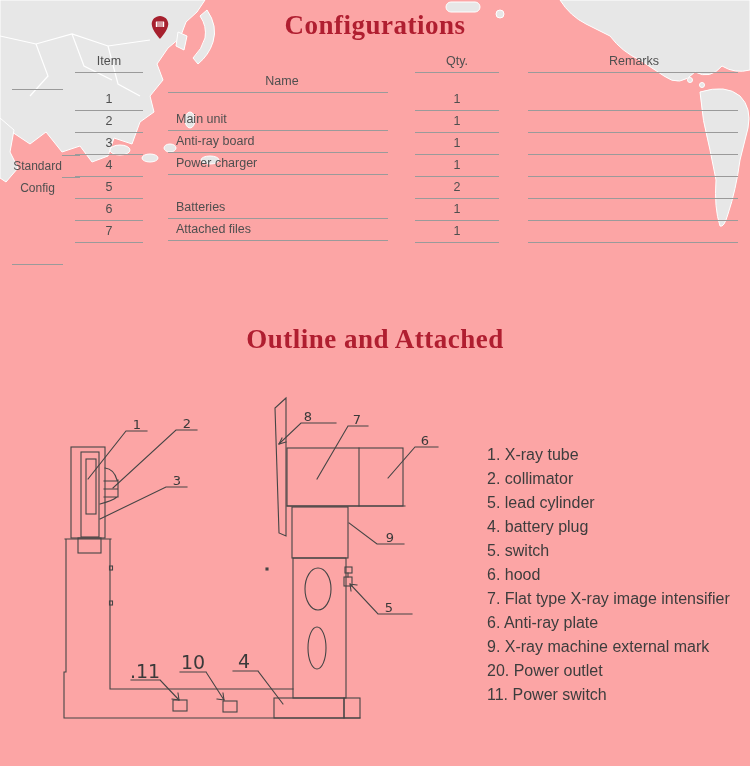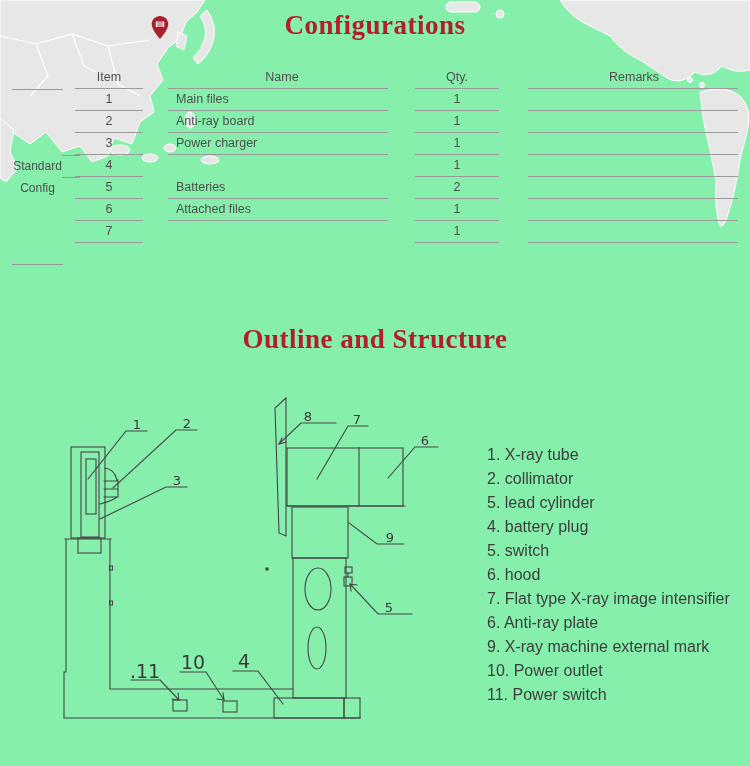--- a/index.html
+++ b/index.html
@@ -1,35 +1,35 @@
 <!DOCTYPE html>
 <html><head>
 <meta charset="utf-8">
 <style>
   html,body{margin:0;padding:0;background:#fff;}
-  .page{position:relative;width:750px;height:766px;background:#86efac;overflow:hidden;
+  .page{position:relative;width:750px;height:766px;background:#fca5a5;overflow:hidden;
         font-family:"Liberation Sans",sans-serif;}
   .abs{position:absolute;}
   svg{display:block;}
 
   
   .title{position:absolute;left:0;width:750px;text-align:center;
          font-family:"Liberation Serif",serif;font-weight:bold;
          font-size:27px;color:#b01e30;letter-spacing:0.5px;}
   .title-1{top:10px;}
   .title-2{top:324px;}
 
   
   .cell{position:absolute;height:22px;line-height:21px;font-size:12.5px;color:#4f4f4f;
         border-bottom:1px solid #9a9a9a;box-sizing:border-box;white-space:nowrap;}
   .col-item{left:75px;width:68px;text-align:center;}
-  .col-name{left:168px;width:220px;padding-left:8px;}
+  .col-name{left:168px;width:220px;padding-left:8px;margin-top:20px;}
   .col-qty{left:415px;width:84px;text-align:center;}
   .col-rem{left:528px;width:210px;padding-left:2px;}
-  .row-h{top:67px;text-align:center;}
+  .row-h{top:51px;text-align:center;}
   .row-0{top:89px;}  .row-1{top:111px;} .row-2{top:133px;} .row-3{top:155px;}
   .row-4{top:177px;} .row-5{top:199px;} .row-6{top:221px;}
   .group-box{position:absolute;left:12px;top:89px;width:51px;height:176px;box-sizing:border-box;
              border-top:1px solid #9a9a9a;border-bottom:1px solid #9a9a9a;
              display:flex;flex-direction:column;justify-content:center;
              text-align:center;font-size:12px;color:#4f4f4f;line-height:22px;}
   .dash{position:absolute;left:62px;width:18px;height:1px;background:#9a9a9a;}
   .dash-1{top:155px;} .dash-2{top:177px;}
 
   
@@ -87,21 +87,21 @@
     <div class="cell col-rem row-h">Remarks</div>
 
     <div class="group-box">
       <div>Standard</div>
       <div>Config</div>
     </div>
     <div class="dash dash-1"></div>
     <div class="dash dash-2"></div>
 
     <div class="cell col-item row-0">1</div>
-    <div class="cell col-name row-0">Main files</div>
+    <div class="cell col-name row-0">Main unit</div>
     <div class="cell col-qty row-0">1</div>
     <div class="cell col-rem row-0"></div>
 
     <div class="cell col-item row-1">2</div>
     <div class="cell col-name row-1">Anti-ray board</div>
     <div class="cell col-qty row-1">1</div>
     <div class="cell col-rem row-1"></div>
 
     <div class="cell col-item row-2">3</div>
     <div class="cell col-name row-2">Power charger</div>
@@ -120,21 +120,21 @@
     <div class="cell col-item row-5">6</div>
     <div class="cell col-name row-5">Attached files</div>
     <div class="cell col-qty row-5">1</div>
     <div class="cell col-rem row-5"></div>
 
     <div class="cell col-item row-6">7</div>
     <div class="cell col-qty row-6">1</div>
     <div class="cell col-rem row-6"></div>
   </div>
 
-  <div class="title title-2">Outline and Structure</div>
+  <div class="title title-2">Outline and Attached</div>
 
   <svg class="abs" style="left:0;top:0" width="750" height="766" viewBox="0 0 750 766">
     <g fill="none" stroke="#454545" stroke-width="1.1" stroke-linecap="square">
 
       <rect x="71" y="447" width="34" height="91"></rect>
       <rect x="81" y="452" width="18" height="85"></rect>
       <rect x="86" y="459" width="10" height="55"></rect>
 
       <path d="M105,468 Q114,469 117,480 M100,504 Q112,501 117,497 M104,481 H118 M104,489 H118 M104,497 H118 M118,480 V497"></path>
 
@@ -201,17 +201,17 @@
   <div class="legend">
     <div class="legend-item">1. X-ray tube</div>
     <div class="legend-item">2. collimator</div>
     <div class="legend-item">5. lead cylinder</div>
     <div class="legend-item">4. battery plug</div>
     <div class="legend-item">5. switch</div>
     <div class="legend-item">6. hood</div>
     <div class="legend-item">7. Flat type X-ray image intensifier</div>
     <div class="legend-item">6. Anti-ray plate</div>
     <div class="legend-item">9. X-ray machine external mark</div>
-    <div class="legend-item">10. Power outlet</div>
+    <div class="legend-item">20. Power outlet</div>
     <div class="legend-item">11. Power switch</div>
   </div>
 
 </div>
 
 </body></html>

